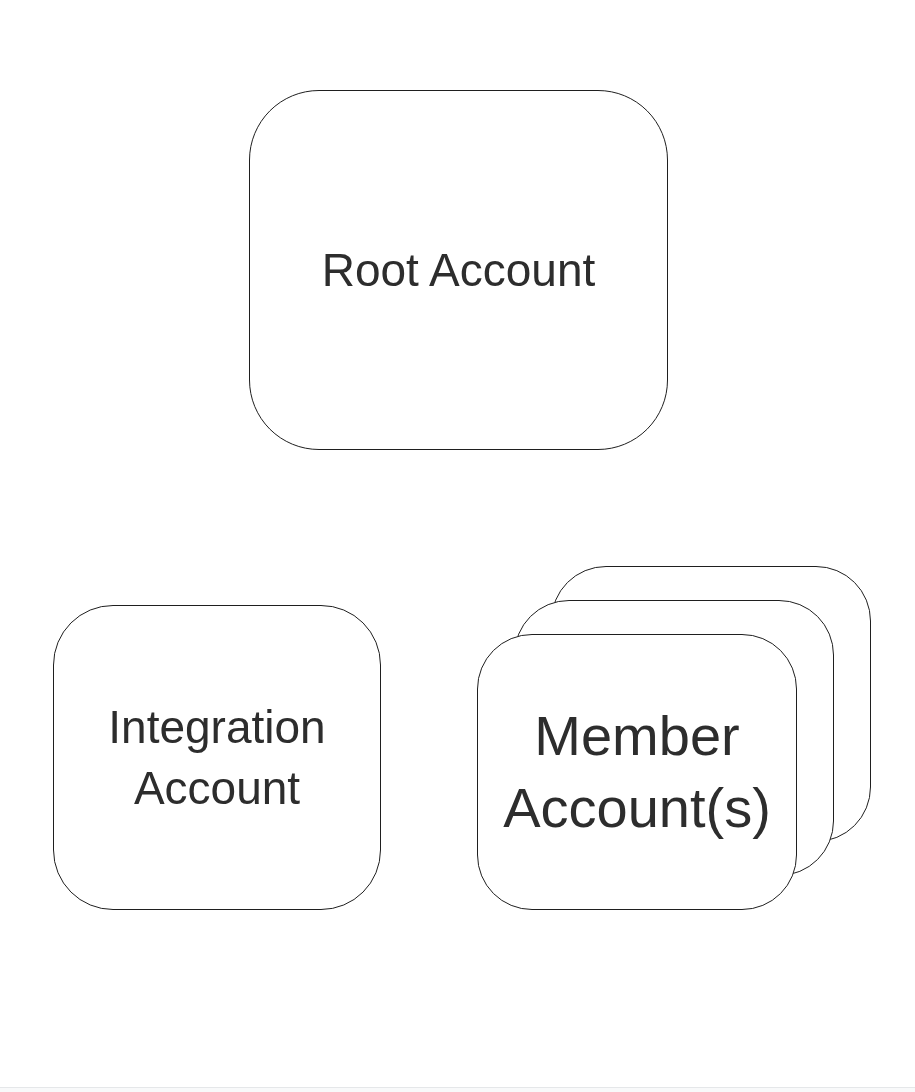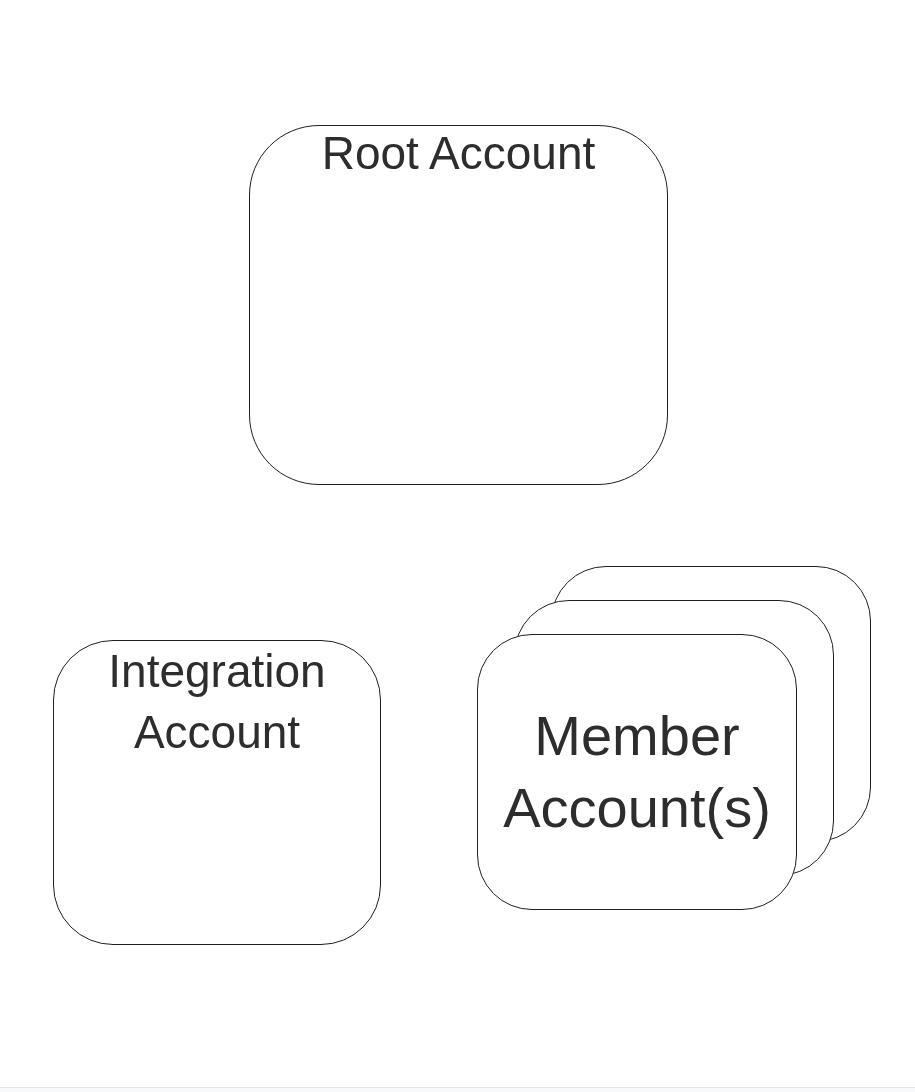--- a/index.html
+++ b/index.html
@@ -19,24 +19,24 @@
     width: 915px;
     height: 1092px;
     background: var(--background);
     overflow: hidden;
   }
   .node {
     position: absolute;
     background: var(--background);
     border: 1.5px solid var(--stroke);
     display: flex;
+    align-items: center;
     justify-content: center;
     text-align: center;
     color: var(--text);
-    margin-top: 35px;
   }
   .node-label {
     display: block;
     width: 100%;
     text-align: center;
   }
   .node-root {
     left: 249px;
     top: 90px;
     width: 419px;

